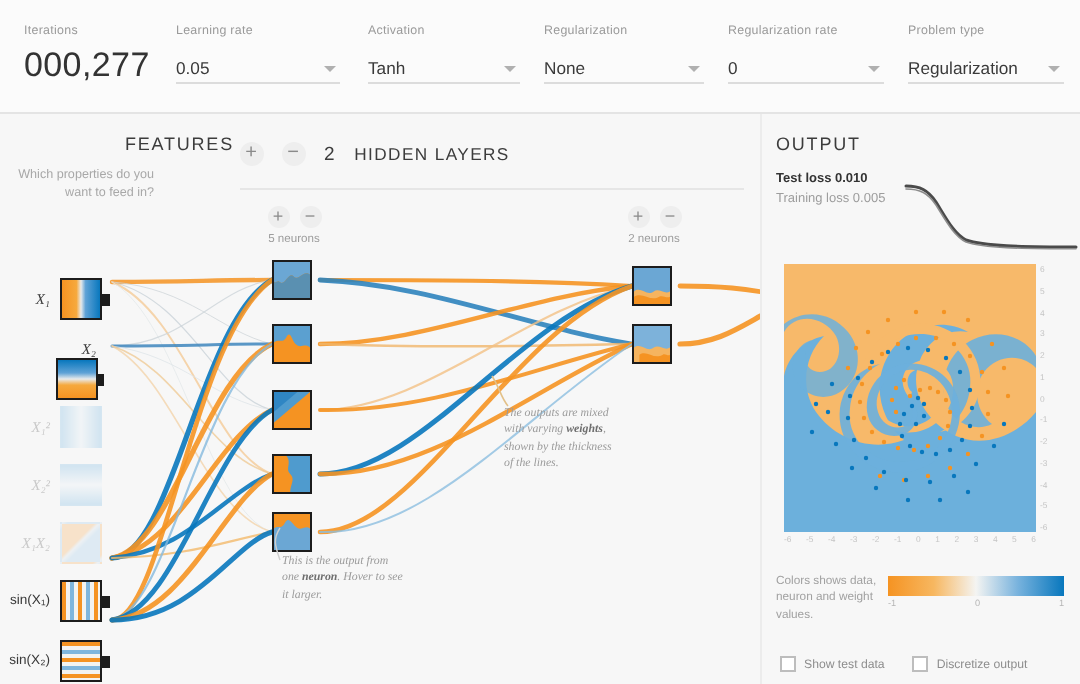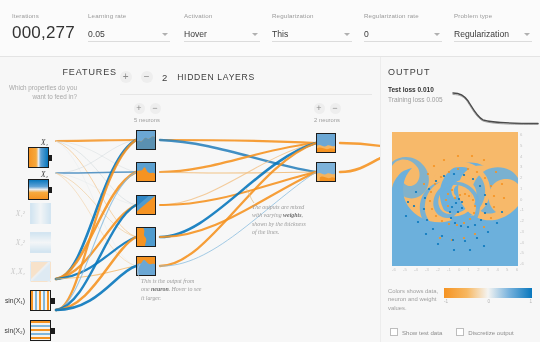--- a/index.html
+++ b/index.html
@@ -212,29 +212,29 @@
       <div class="ctrl-label">Learning rate</div>
       <div class="select-box">
         <div class="ctrl-value">0.05</div>
         <span class="caret"></span>
       </div>
     </div>
 
     <div class="ctrl" style="left:184px;width:76px;">
       <div class="ctrl-label">Activation</div>
       <div class="select-box">
-        <div class="ctrl-value">Hover</div>
+        <div class="ctrl-value">Tanh</div>
         <span class="caret"></span>
       </div>
     </div>
 
     <div class="ctrl" style="left:272px;width:80px;">
       <div class="ctrl-label">Regularization</div>
       <div class="select-box">
-        <div class="ctrl-value">This</div>
+        <div class="ctrl-value">None</div>
         <span class="caret"></span>
       </div>
     </div>
 
     <div class="ctrl" style="left:364px;width:78px;">
       <div class="ctrl-label">Regularization rate</div>
       <div class="select-box">
         <div class="ctrl-value">0</div>
         <span class="caret"></span>
       </div>
@@ -297,21 +297,21 @@
       </g>
     </svg>
   </div>
 
   <div id="features">
     <div class="sec-title">FEATURES</div>
     <div class="sec-sub" style="margin-top:6px;width:68px;">Which properties do you want to feed in?</div>
   </div>
 
   <div id="feat-list">
-    <div class="feat-row" style="left:0px;top:8px;flex-direction:column;">
+    <div class="feat-row" style="left:0px;top:8px;">
       <span class="feat-label">X₁</span>
       <span class="feat-sq g-h-ob">
           <i class="nub"></i>
         </span>
     </div>
     <div class="feat-row" style="left:0px;top:40px;flex-direction:column;">
       <span class="feat-label">X₂</span>
       <span class="feat-sq g-v-bo">
           <i class="nub"></i>
         </span>

